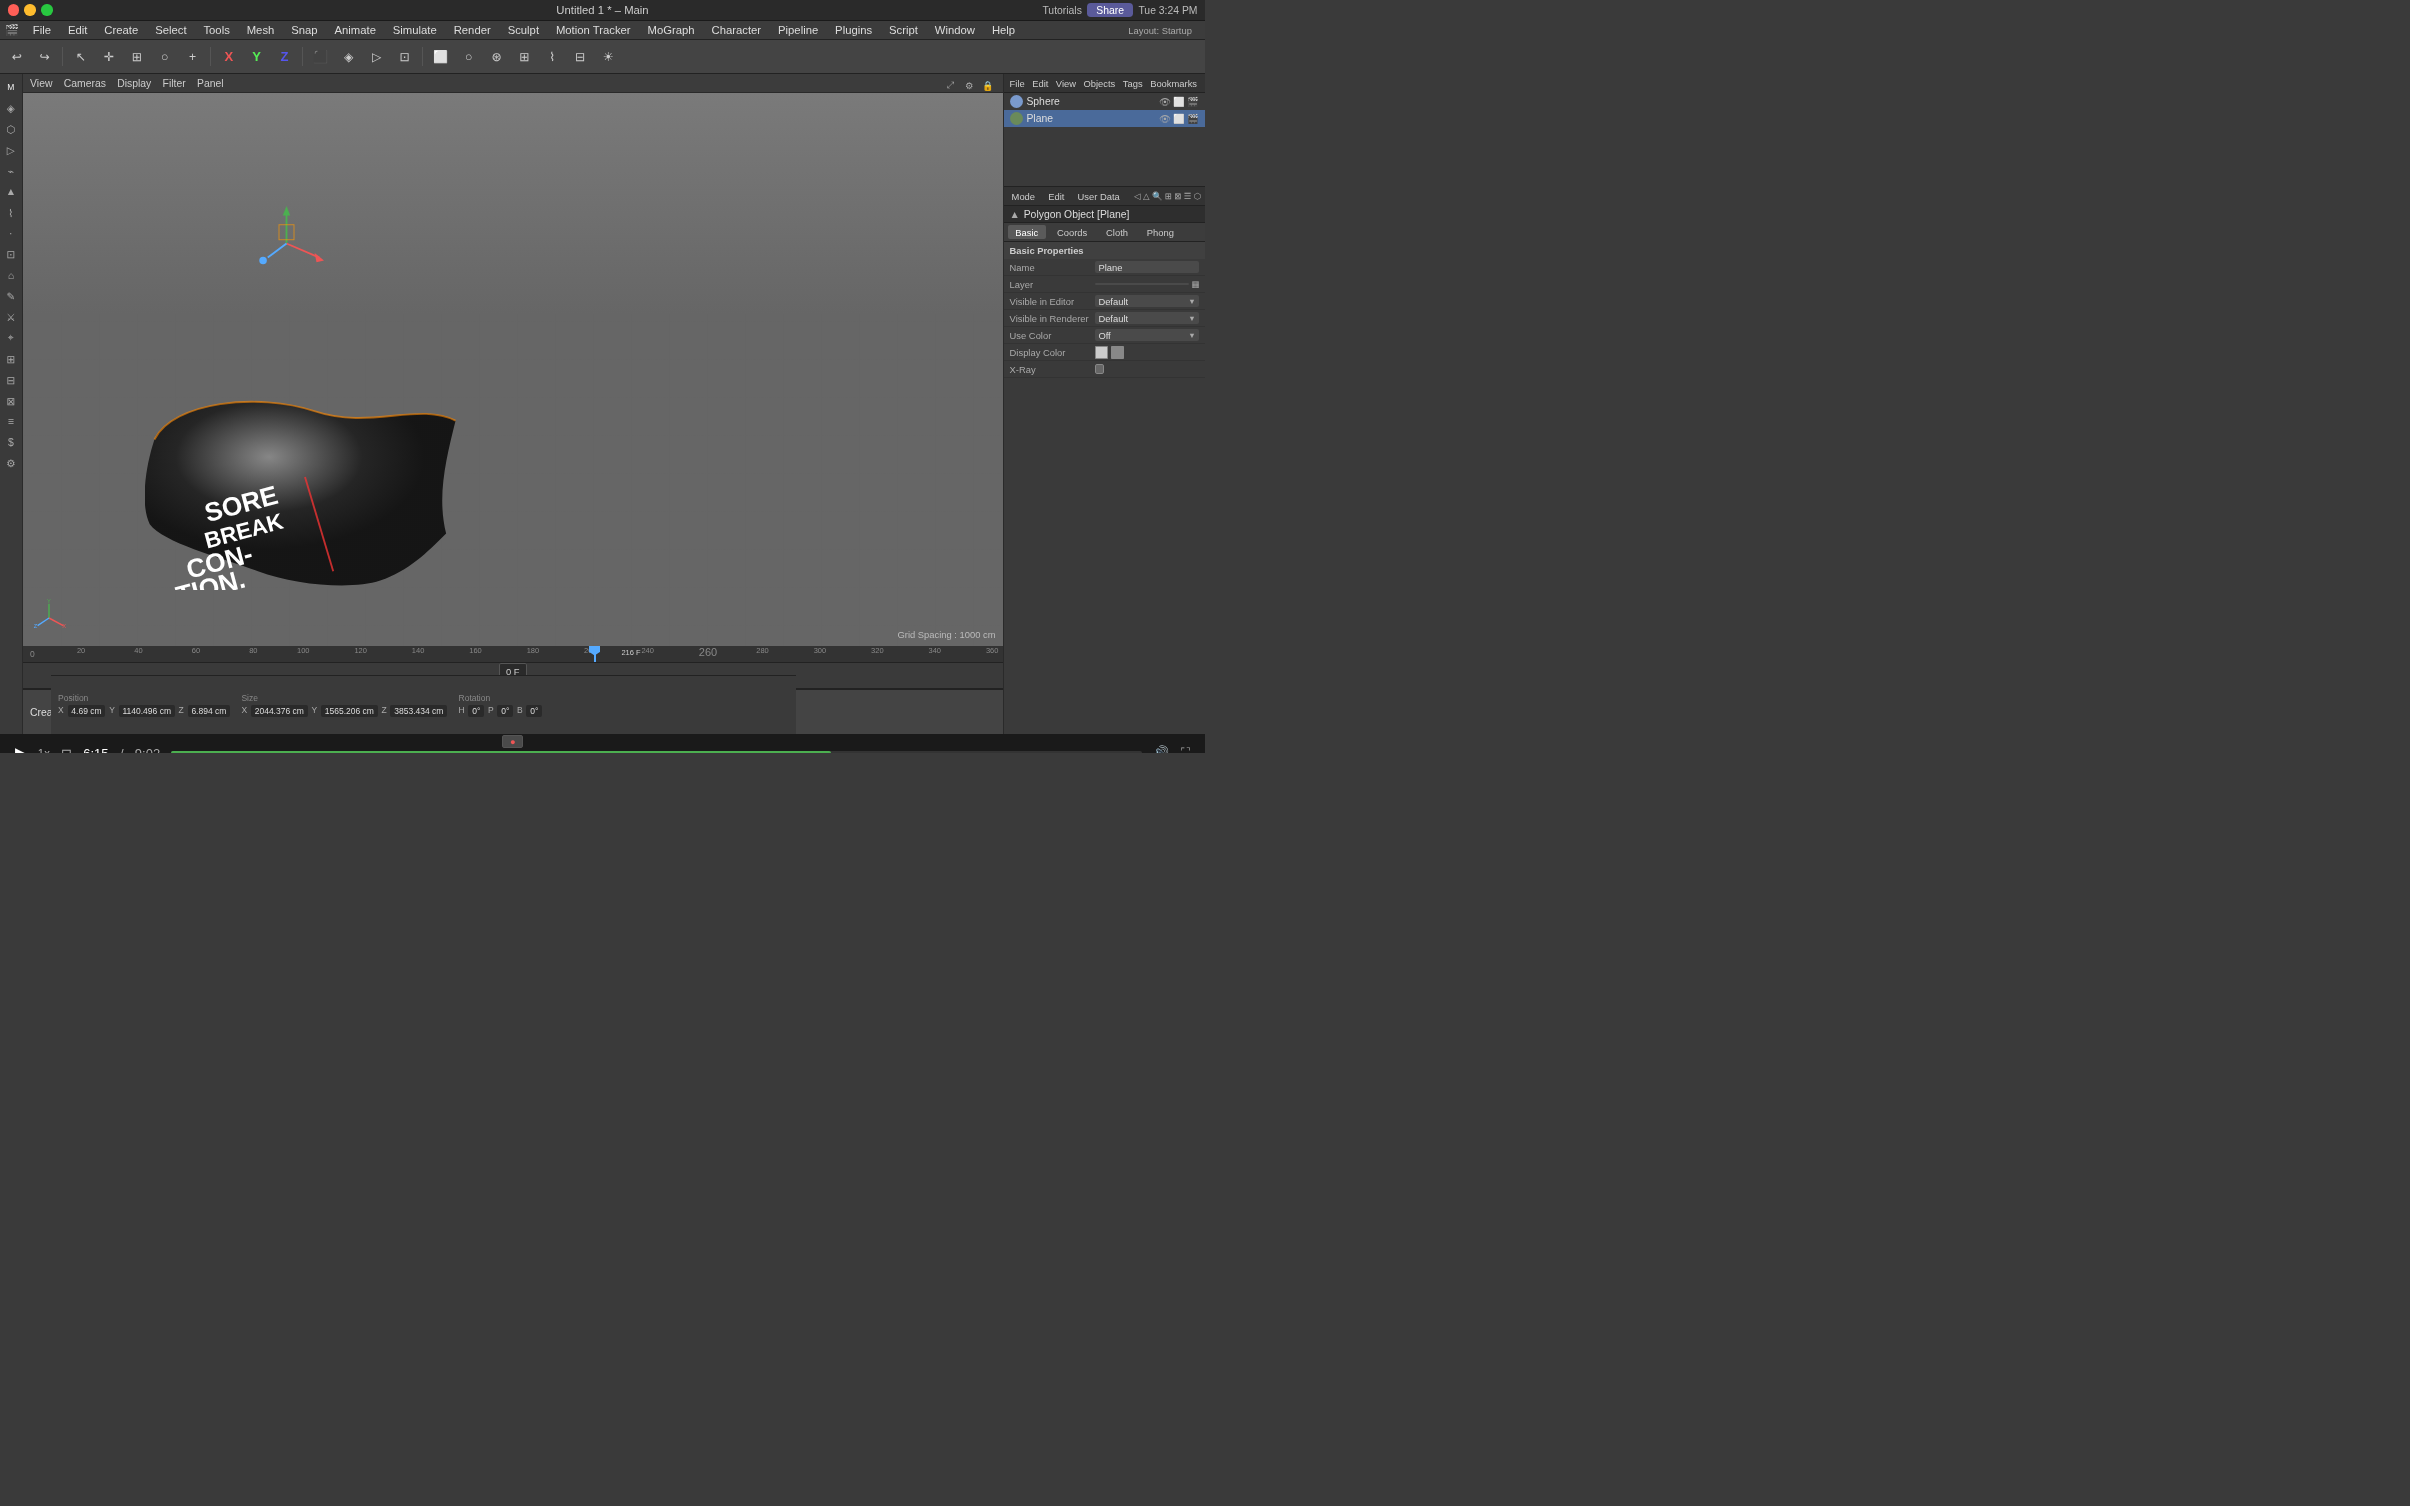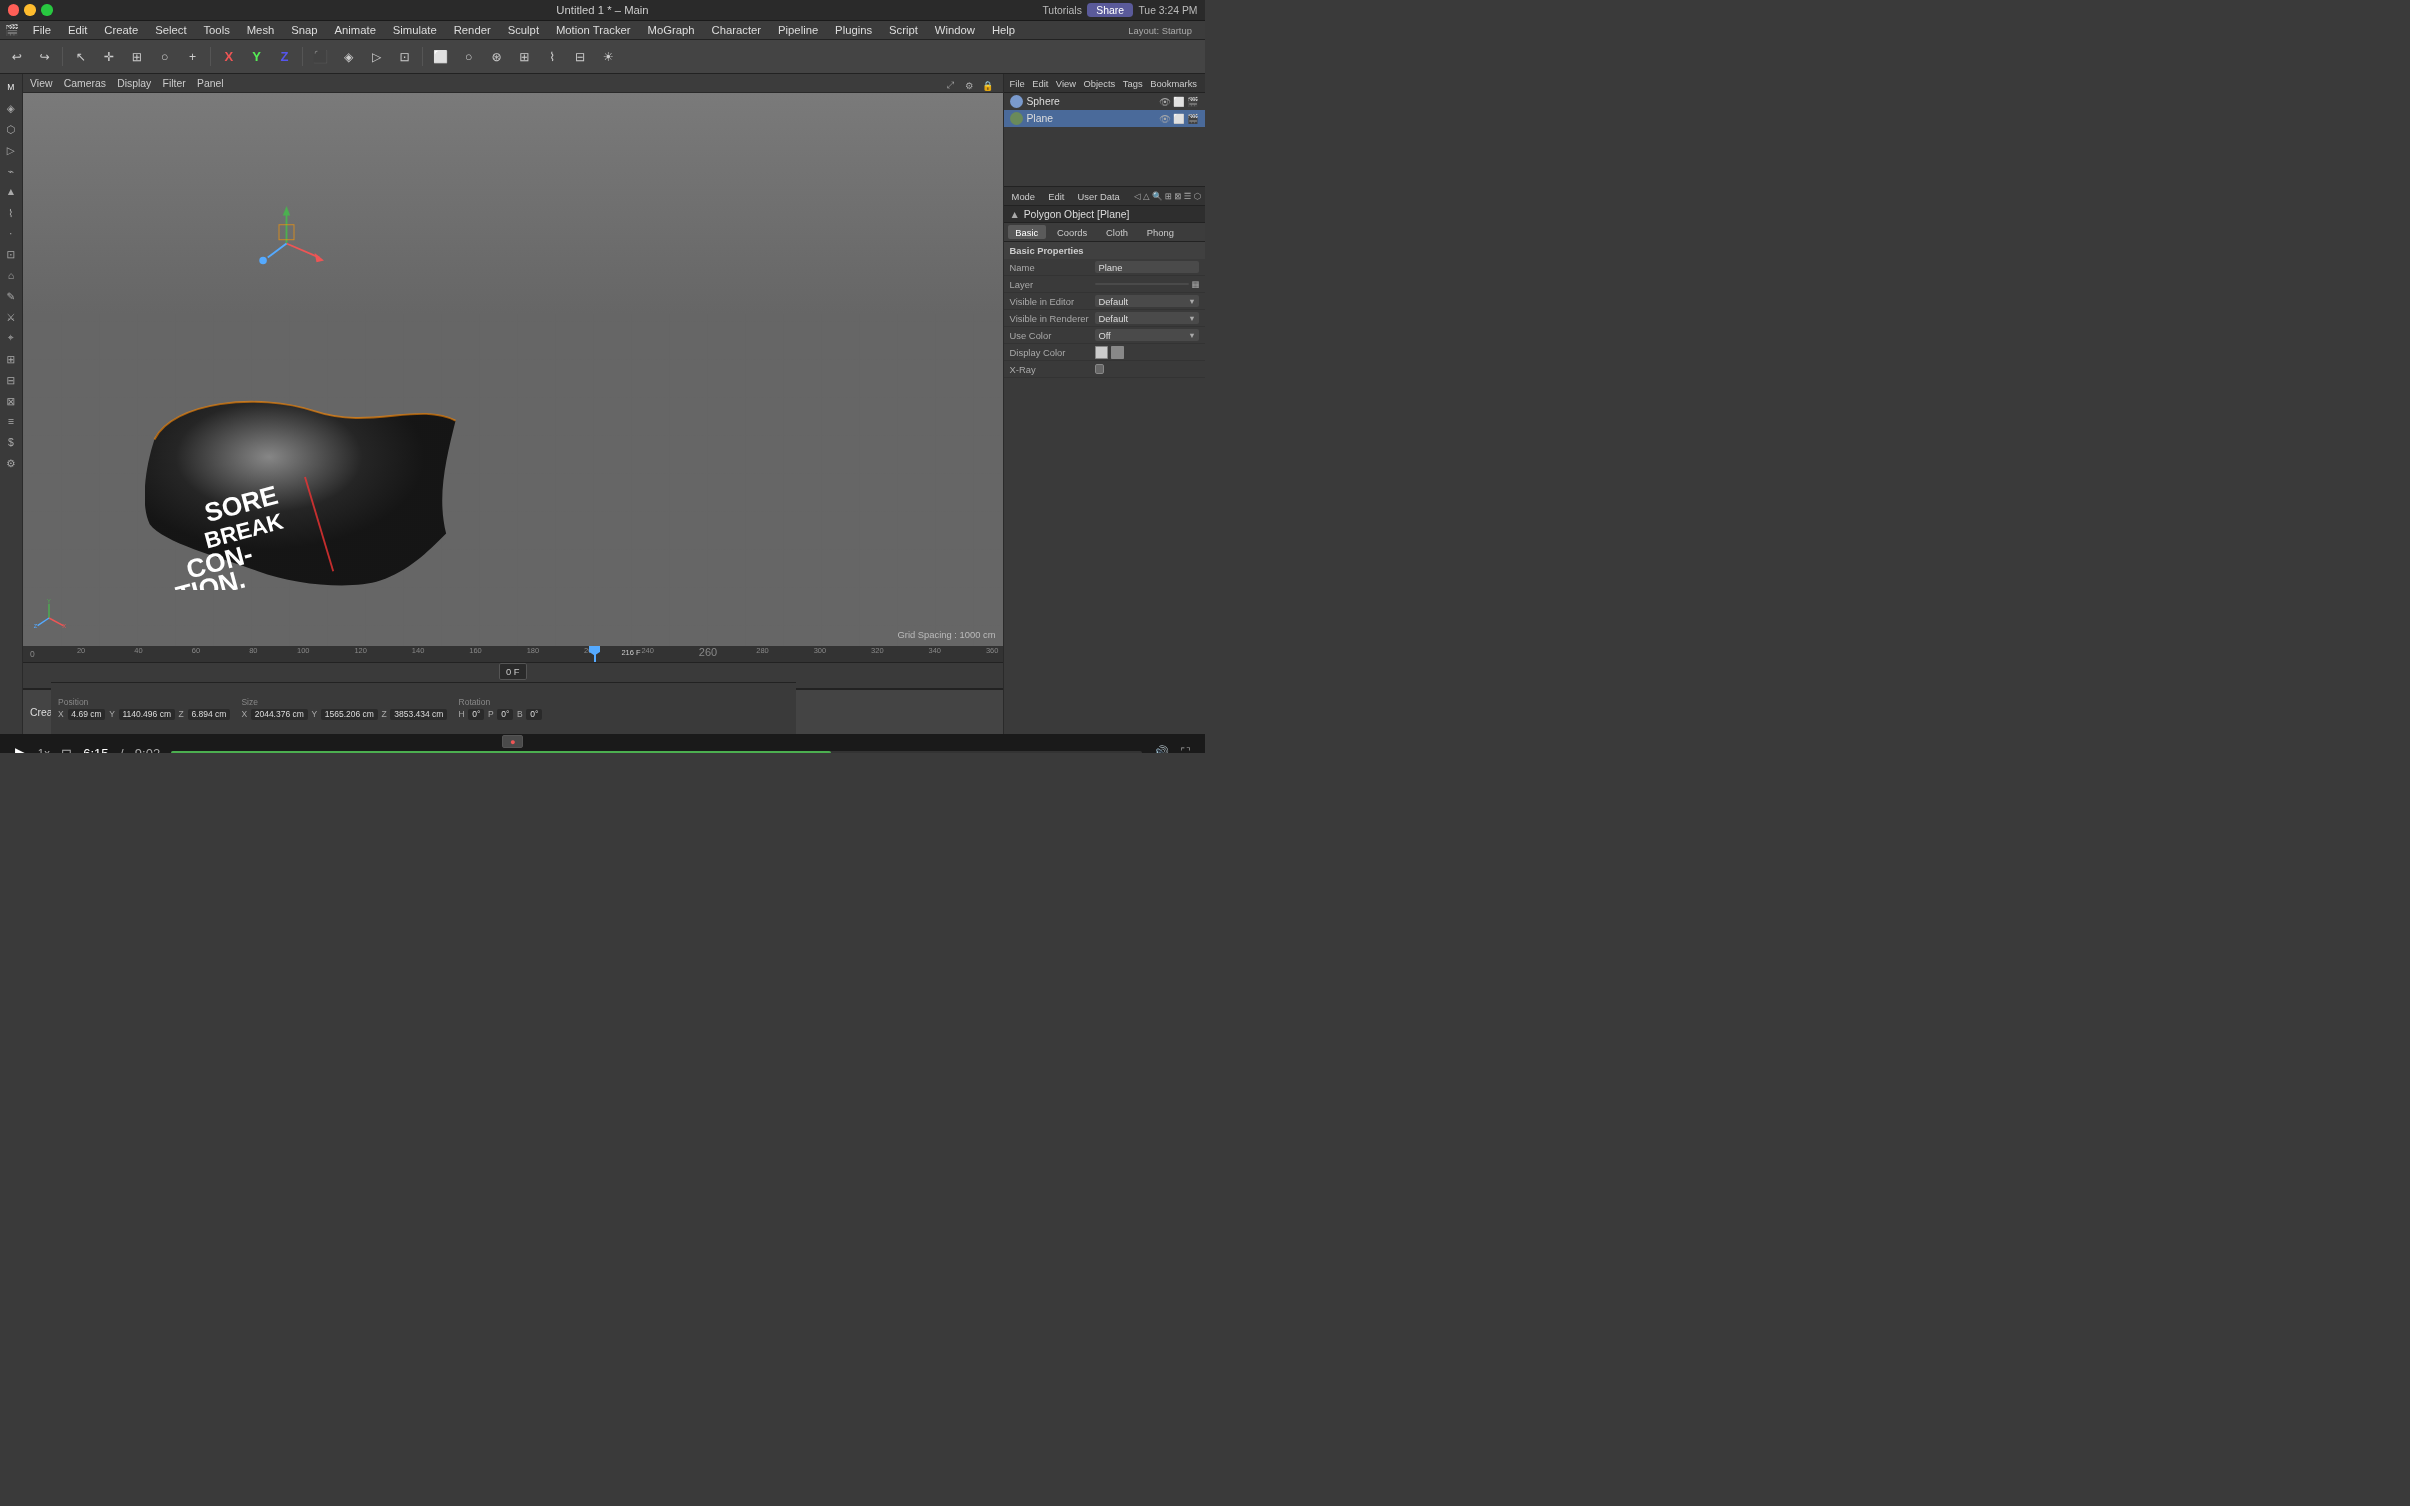--- a/index.html
+++ b/index.html
@@ -733,21 +733,21 @@
     <div class="material-bar">
       <div style="display:flex;align-items:center;gap:5.6px;">
         <span class="material-tab">Create</span>
         <span class="material-tab">Edit</span>
         <span class="material-tab">Function</span>
         <span class="material-tab">Texture</span>
       </div>
       <div class="material-thumb"></div>
       <span style="font-size:10.4px;color:#ccc;">Mat</span>
 
-      <div style="position:absolute;bottom:0;right:207px;left:28px;height:52px;background:#3a3a3a;border-top:0.9px solid #222;display:flex;align-items:center;padding:0 7.5px;gap:11.3px;">
+      <div style="position:absolute;bottom:0;right:207px;left:28px;height:59px;background:#3a3a3a;border-top:0.9px solid #222;display:flex;align-items:center;padding:0 7.5px;gap:11.3px;">
         <div>
           <div style="font-size:8.5px;color:#888;margin-bottom:1.9px;">Position</div>
           <div style="display:flex;gap:3.8px;">
             <span style="font-size:8.5px;color:#aaa;">X</span>
             <span style="font-size:8.5px;color:#ddd;background:#2a2a2a;padding:0.9px 3.8px;border-radius:1.9px;">4.69 cm</span>
             <span style="font-size:8.5px;color:#aaa;">Y</span>
             <span style="font-size:8.5px;color:#ddd;background:#2a2a2a;padding:0.9px 3.8px;border-radius:1.9px;">1140.496 cm</span>
             <span style="font-size:8.5px;color:#aaa;">Z</span>
             <span style="font-size:8.5px;color:#ddd;background:#2a2a2a;padding:0.9px 3.8px;border-radius:1.9px;">6.894 cm</span>
           </div>

